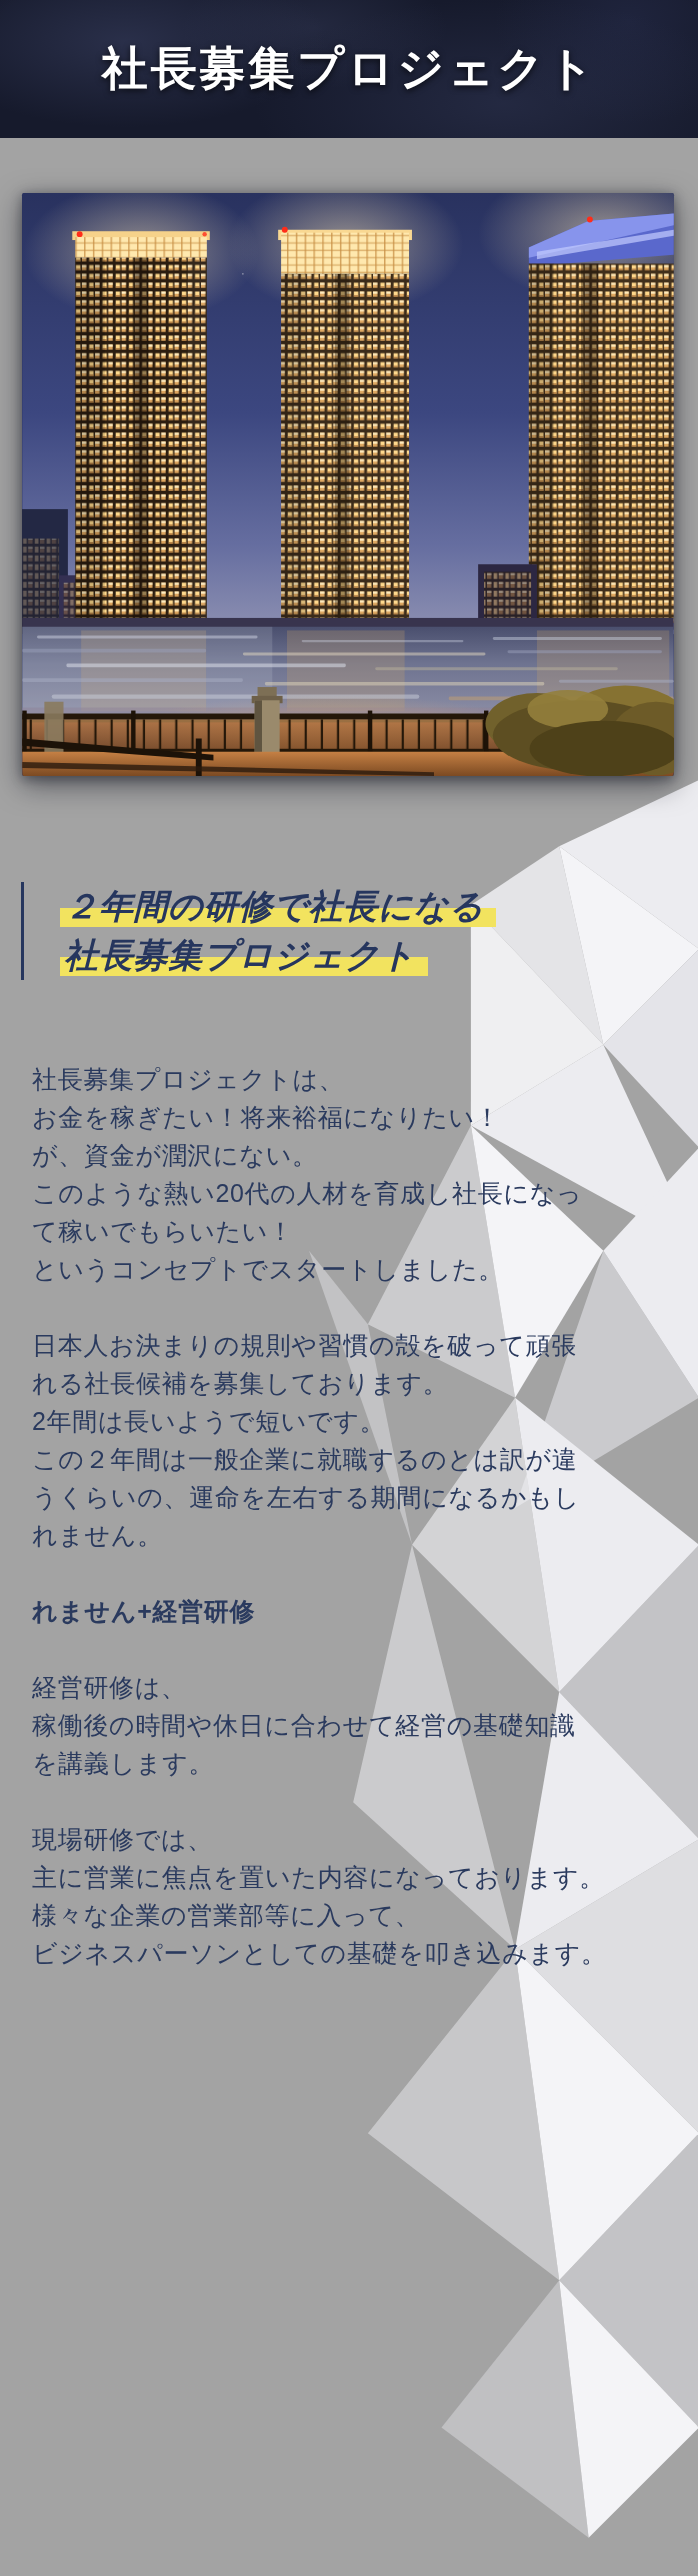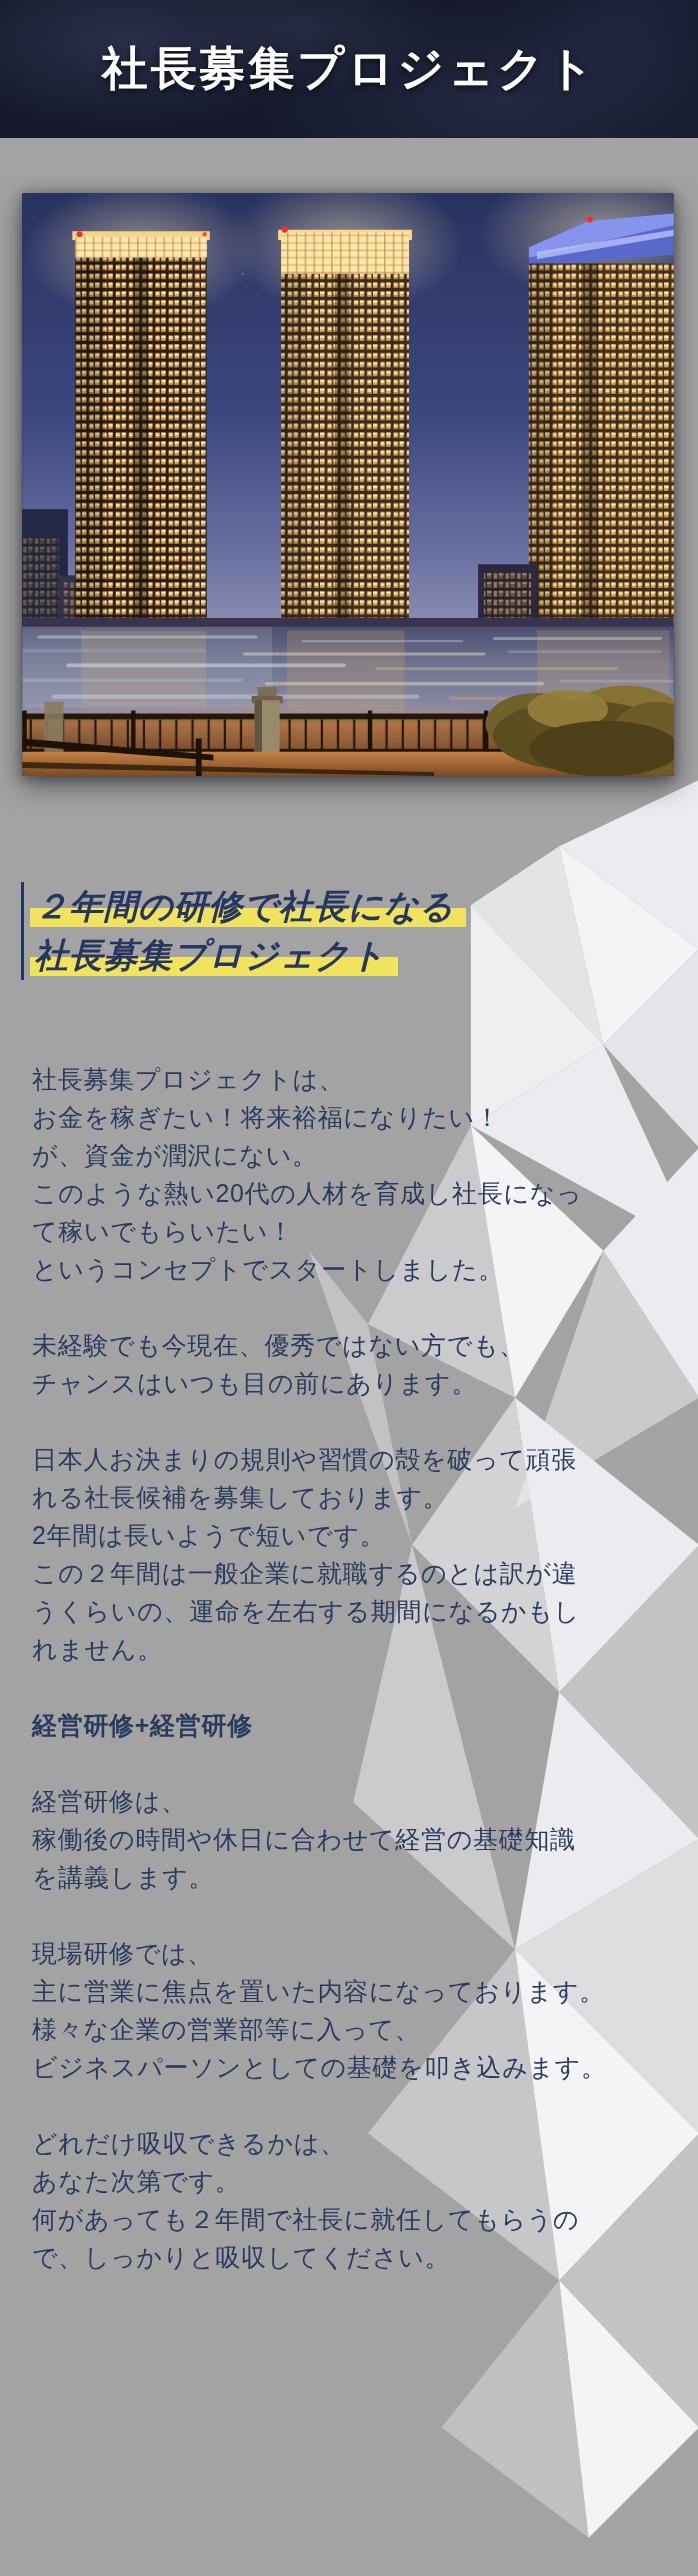--- a/index.html
+++ b/index.html
@@ -30,21 +30,21 @@
     border-radius:2.2px;overflow:hidden;
     box-shadow:0 8.8px 28px rgba(10,12,24,0.5), 0 2.9px 10.3px rgba(10,12,24,0.35);
     background:#29325f;
   }
   .photo svg{display:block;}
   
   .poly-bg{position:absolute;left:0;top:777px;width:699px;height:1799px;z-index:0;}
   
   .heading-block{
     position:absolute;left:20.6px;top:882px;z-index:1;
-    border-left:3.7px solid #26365e;padding-left:6px;
+    border-left:3.7px solid #26365e;padding-left:36px;
   }
   .heading-line{
     font-size:34px;line-height:49px;font-weight:bold;font-style:italic;
     color:#26365e;letter-spacing:0.7px;white-space:nowrap;
   }
   .hl{
     background:linear-gradient(to bottom, rgba(0,0,0,0) 52%, #f2e35f 52%, #f2e35f 100%);
     padding:0 11.8px 1.5px 4.4px;
   }
   
@@ -238,22 +238,20 @@
     <div class="heading-line">
       <span class="hl">２年間の研修で社長になる</span>
     </div>
     <div class="heading-line">
       <span class="hl">社長募集プロジェクト</span>
     </div>
   </div>
 
   <div class="article">
       <p class="">社長募集プロジェクトは、<br>お金を稼ぎたい！将来裕福になりたい！<br>が、資金が潤沢にない。<br>このような熱い20代の人材を育成し社長になっ<br>て稼いでもらいたい！<br>というコンセプトでスタートしました。</p>
-      <p class="">未経験でも今現在、優秀ではない方でも、<br>チャンスはいつも目の前にあります。</p>
       <p class="">日本人お決まりの規則や習慣の殻を破って頑張<br>れる社長候補を募集しております。<br>2年間は長いようで短いです。<br>この２年間は一般企業に就職するのとは訳が違<br>うくらいの、運命を左右する期間になるかもし<br>れません。</p>
-      <p class="bold">経営研修+経営研修</p>
+      <p class="bold">れません+経営研修</p>
       <p class="">経営研修は、<br>稼働後の時間や休日に合わせて経営の基礎知識<br>を講義します。</p>
       <p class="">現場研修では、<br>主に営業に焦点を置いた内容になっております。<br>様々な企業の営業部等に入って、<br>ビジネスパーソンとしての基礎を叩き込みます。</p>
-      <p class="">どれだけ吸収できるかは、<br>あなた次第です。<br>何があっても２年間で社長に就任してもらうの<br>で、しっかりと吸収してください。</p>
     </div>
 
 </div>
 
 
 </body></html>

